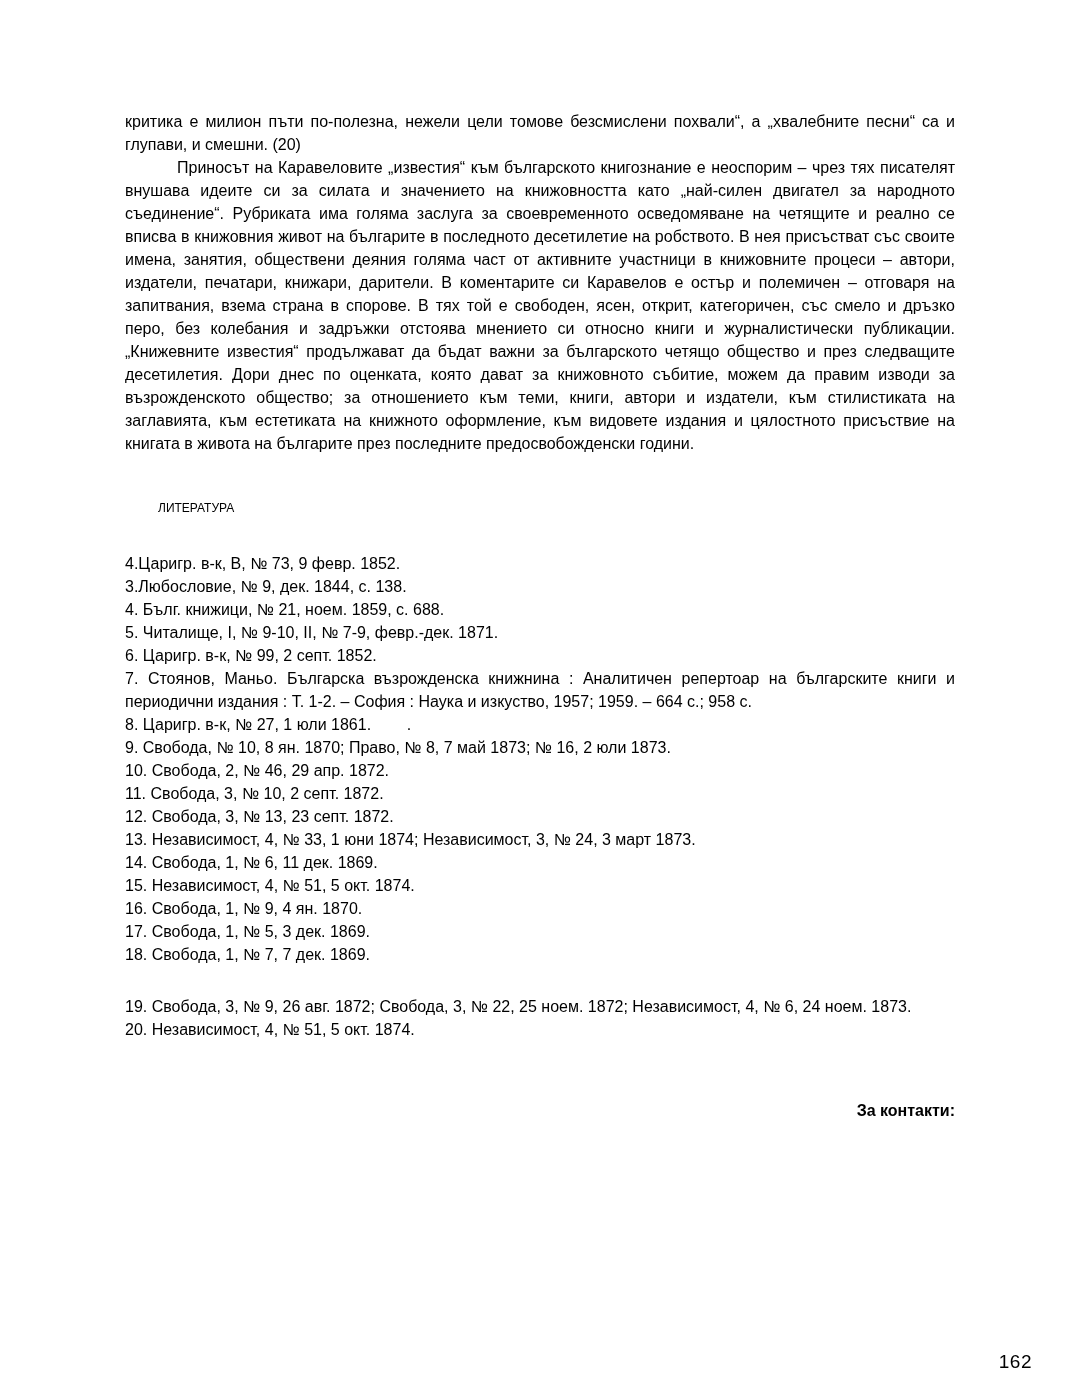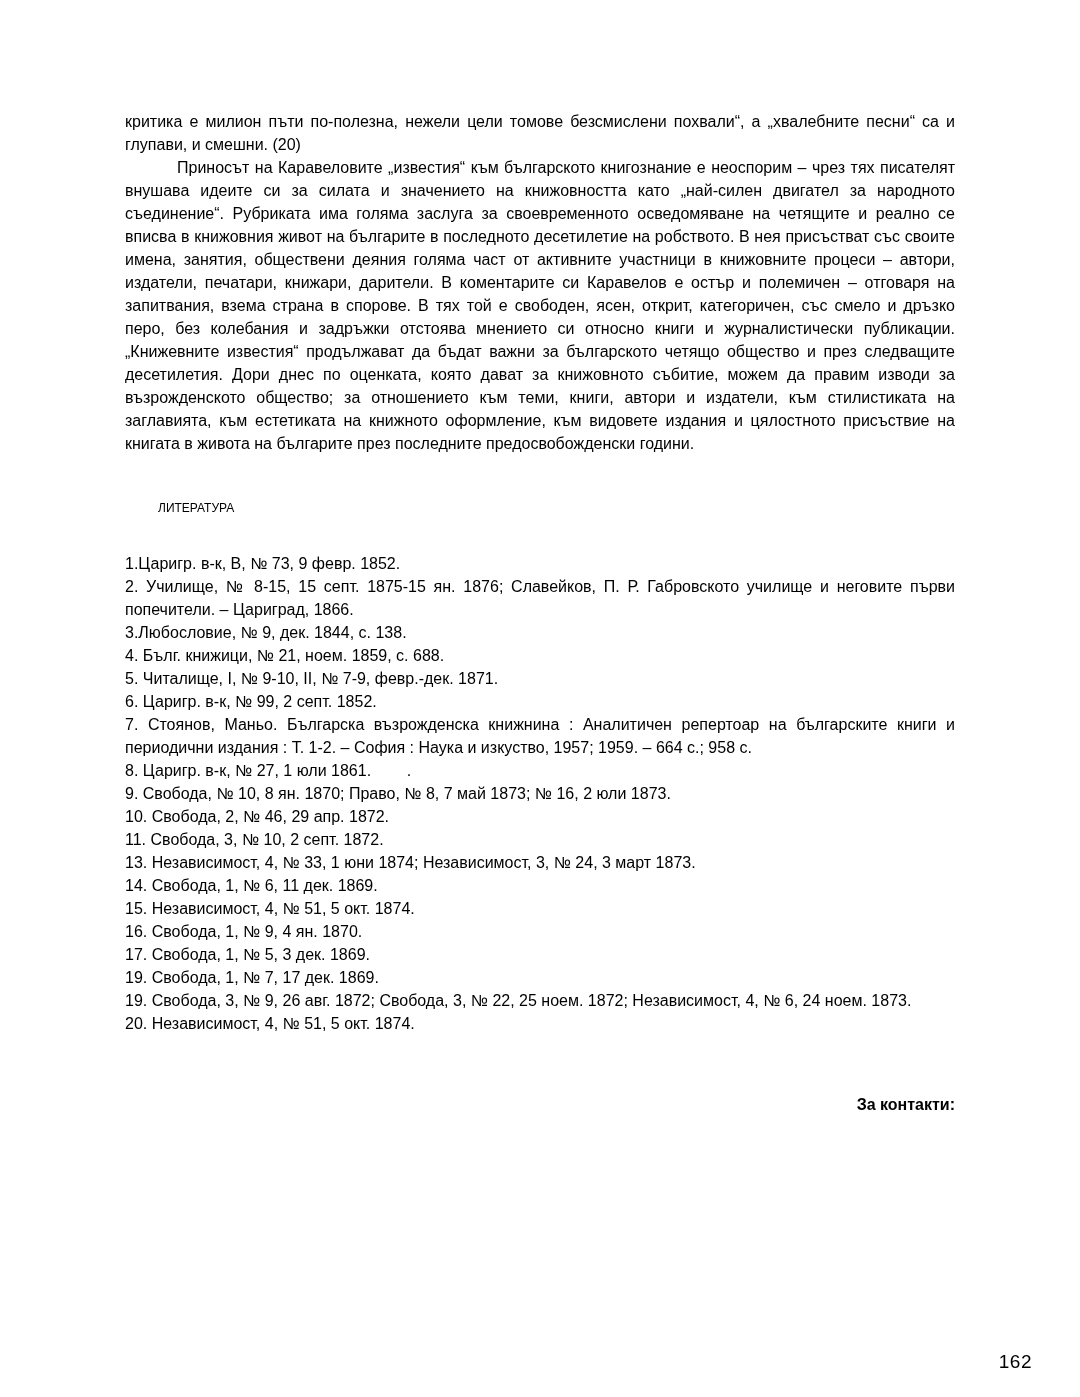--- a/index.html
+++ b/index.html
@@ -29,20 +29,21 @@
     padding-left: 33px;
     margin-top: 42px;
     margin-bottom: 32px;
   }
   .ref-list p {
     text-align: justify;
   }
   .ref-item.hanging {
     padding-left: 30px;
     text-indent: -30px;
+    margin-top: 29px;
   }
   .contacts-label {
     margin-top: 58px;
     font-weight: bold;
     text-align: right;
   }
   .page-number {
     position: absolute;
     right: 48px;
     bottom: 24px;
@@ -56,37 +57,37 @@
 
 <div class="page">
 
   <p class="para">критика е милион пъти по-полезна, нежели цели томове безсмислени похвали“, а „хвалебните песни“ са и глупави, и смешни. (20)</p>
 
   <p class="para indented">Приносът на Каравеловите „известия“ към българското книгознание е неоспорим – чрез тях писателят внушава идеите си за силата и значението на книжовността като „най-силен двигател за народното съединение“. Рубриката има голяма заслуга за своевременното осведомяване на четящите и реално се вписва в книжовния живот на българите в последното десетилетие на робството. В нея присъстват със своите имена, занятия, обществени деяния голяма част от активните участници в книжовните процеси – автори, издатели, печатари, книжари, дарители. В коментарите си Каравелов е остър и полемичен – отговаря на запитвания, взема страна в спорове. В тях той е свободен, ясен, открит, категоричен, със смело и дръзко перо, без колебания и задръжки отстоява мнението си относно книги и журналистически публикации. „Книжевните известия“ продължават да бъдат важни за българското четящо общество и през следващите десетилетия. Дори днес по оценката, която дават за книжовното събитие, можем да правим изводи за възрожденското общество; за отношението към теми, книги, автори и издатели, към стилистиката на заглавията, към естетиката на книжното оформление, към видовете издания и цялостното присъствие на книгата в живота на българите през последните предосвобожденски години.</p>
 
   <h2 class="lit-heading">ЛИТЕРАТУРА</h2>
 
   <div class="ref-list">
-    <p class="ref-item">1.Царигр. в-к, В, № 73, 9 февр. 1852.</p>
-    <p class="ref-item">2. Училище, № 8-15, 15 септ. 1875-15 ян. 1876; Славейков, П. Р. Габровското училище и неговите първи попечители. – Цариград, 1866.</p>
+    <p class="ref-item">4.Царигр. в-к, В, № 73, 9 февр. 1852.</p>
     <p class="ref-item">3.Любословие, № 9, дек. 1844, с. 138.</p>
     <p class="ref-item">4. Бълг. книжици, № 21, ноем. 1859, с. 688.</p>
     <p class="ref-item">5. Читалище, I, № 9-10, II, № 7-9, февр.-дек. 1871.</p>
     <p class="ref-item">6. Царигр. в-к, № 99, 2 септ. 1852.</p>
     <p class="ref-item">7. Стоянов, Маньо. Българска възрожденска книжнина : Аналитичен репертоар на българските книги и периодични издания : Т. 1-2. – София : Наука и изкуство, 1957; 1959. – 664 с.; 958 с.</p>
     <p class="ref-item">8. Царигр. в-к, № 27, 1 юли 1861.&nbsp;&nbsp;&nbsp;&nbsp;&nbsp;&nbsp;&nbsp;&nbsp;.</p>
     <p class="ref-item">9. Свобода, № 10, 8 ян. 1870; Право, № 8, 7 май 1873; № 16, 2 юли 1873.</p>
     <p class="ref-item">10. Свобода, 2, № 46, 29 апр. 1872.</p>
     <p class="ref-item">11. Свобода, 3, № 10, 2 септ. 1872.</p>
+    <p class="ref-item">12. Свобода, 3, № 13, 23 септ. 1872.</p>
     <p class="ref-item">13. Независимост, 4, № 33, 1 юни 1874; Независимост, 3, № 24, 3 март 1873.</p>
     <p class="ref-item">14. Свобода, 1, № 6, 11 дек. 1869.</p>
     <p class="ref-item">15. Независимост, 4, № 51, 5 окт. 1874.</p>
     <p class="ref-item">16. Свобода, 1, № 9, 4 ян. 1870.</p>
     <p class="ref-item">17. Свобода, 1, № 5, 3 дек. 1869.</p>
-    <p class="ref-item">19. Свобода, 1, № 7, 17 дек. 1869.</p>
+    <p class="ref-item">18. Свобода, 1, № 7, 7 дек. 1869.</p>
     <p class="ref-item hanging">19. Свобода, 3, № 9, 26 авг. 1872; Свобода, 3, № 22, 25 ноем. 1872; Независимост, 4, № 6, 24 ноем. 1873.</p>
     <p class="ref-item">20. Независимост, 4, № 51, 5 окт. 1874.</p>
   </div>
 
   <p class="contacts-label">За контакти:</p>
 
   <div class="page-number">162</div>
 
 </div>
 

